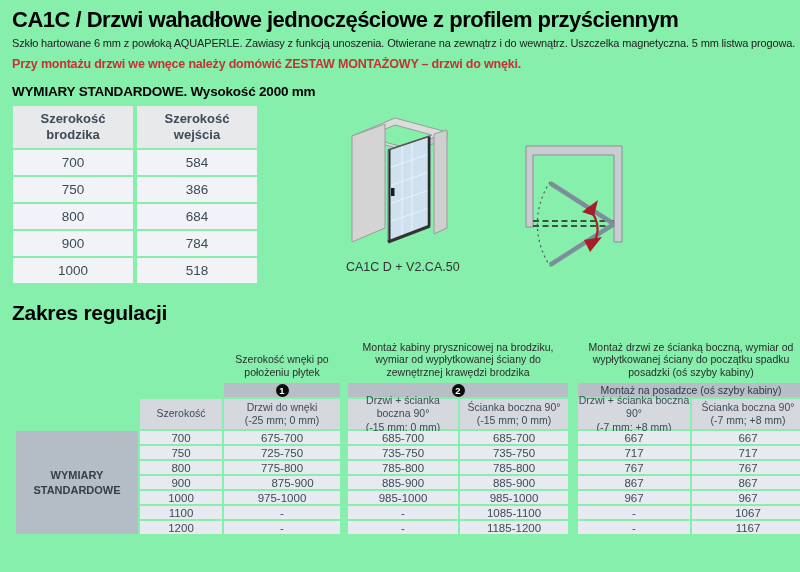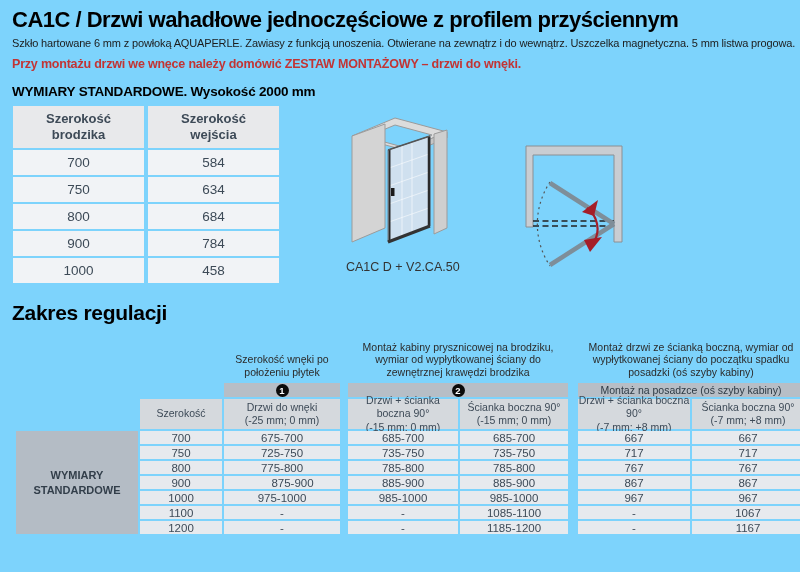--- a/index.html
+++ b/index.html
@@ -1,28 +1,28 @@
 <!DOCTYPE html>
 <html lang="pl"><head>
 <meta charset="utf-8">
 <style>
   * { margin:0; padding:0; box-sizing:border-box; }
   html,body { background:#fff; }
   body { font-family:"Liberation Sans", sans-serif; color:#1a1a1a; }
-  .page { position:relative; width:800px; height:572px; background:#7dd3fc; overflow:hidden; }
+  .page { position:relative; width:800px; height:572px; background:#86efac; overflow:hidden; }
 
   
   .title { margin:7px 0 0 12px; font-size:22px; font-weight:bold; letter-spacing:-0.5px; color:#000; white-space:nowrap; }
   .subtitle { margin:4px 0 0 12px; font-size:11px; letter-spacing:-0.15px; color:#1c1c1c; white-space:nowrap; }
   .warning { margin:8px 0 0 12px; font-size:12.5px; font-weight:bold; color:#c23434; letter-spacing:-0.2px; white-space:nowrap; }
   .dims-heading { margin:13px 0 0 12px; font-size:13.5px; font-weight:bold; color:#000; letter-spacing:-0.2px; }
 
   
   .std-table { margin:5px 0 0 9px; border-collapse:separate; border-spacing:4px 2px; }
-  .std-table th { background:#e8e9eb; width:131px; height:42px; font-size:13px; font-weight:bold;
+  .std-table th { background:#e8e9eb; width:120px; height:42px; font-size:13px; font-weight:bold;
                   color:#3d4a57; text-align:center; line-height:1.2; padding:0 14px; }
   .std-table td { background:#f1f3f6; height:25px; font-size:13.5px; color:#3d4a57; text-align:center; }
   .std-note { margin:3px 0 0 13px; font-size:12px; font-weight:bold; color:#c23434; letter-spacing:-0.2px; }
 
   
   .iso-wrap { position:absolute; left:346px; top:116px; width:105px; }
   .iso-label { margin-top:0; width:105px; text-align:center; font-size:12.5px; color:#333; white-space:nowrap; }
   .topview-wrap { position:absolute; left:524px; top:136px; }
 
   
@@ -60,33 +60,33 @@
         <tr>
       <th>Szerokość brodzika</th>
       <th>Szerokość wejścia</th>
     </tr>
     <tr>
       <td>700</td>
       <td>584</td>
     </tr>
     <tr>
       <td>750</td>
-      <td>634</td>
+      <td>386</td>
     </tr>
     <tr>
       <td>800</td>
       <td>684</td>
     </tr>
     <tr>
       <td>900</td>
       <td>784</td>
     </tr>
     <tr>
       <td>1000</td>
-      <td>458</td>
+      <td>518</td>
     </tr>
   </tbody>
     </table>
 
   <div class="iso-wrap">
     <svg width="105" height="140" viewBox="0 0 105 140">
 
       <path d="M6,20 L49,2 L101,16 L58,34 Z M20,21 L49,9 L86,19 L57,31 Z" fill="#dcdcdc" stroke="#9b9b9b" stroke-width="1" fill-rule="evenodd"></path>
       <path d="M58,34 L101,16 L101,22 L58,40 Z" fill="#c6c6c6" stroke="#9b9b9b" stroke-width="1"></path>
 

